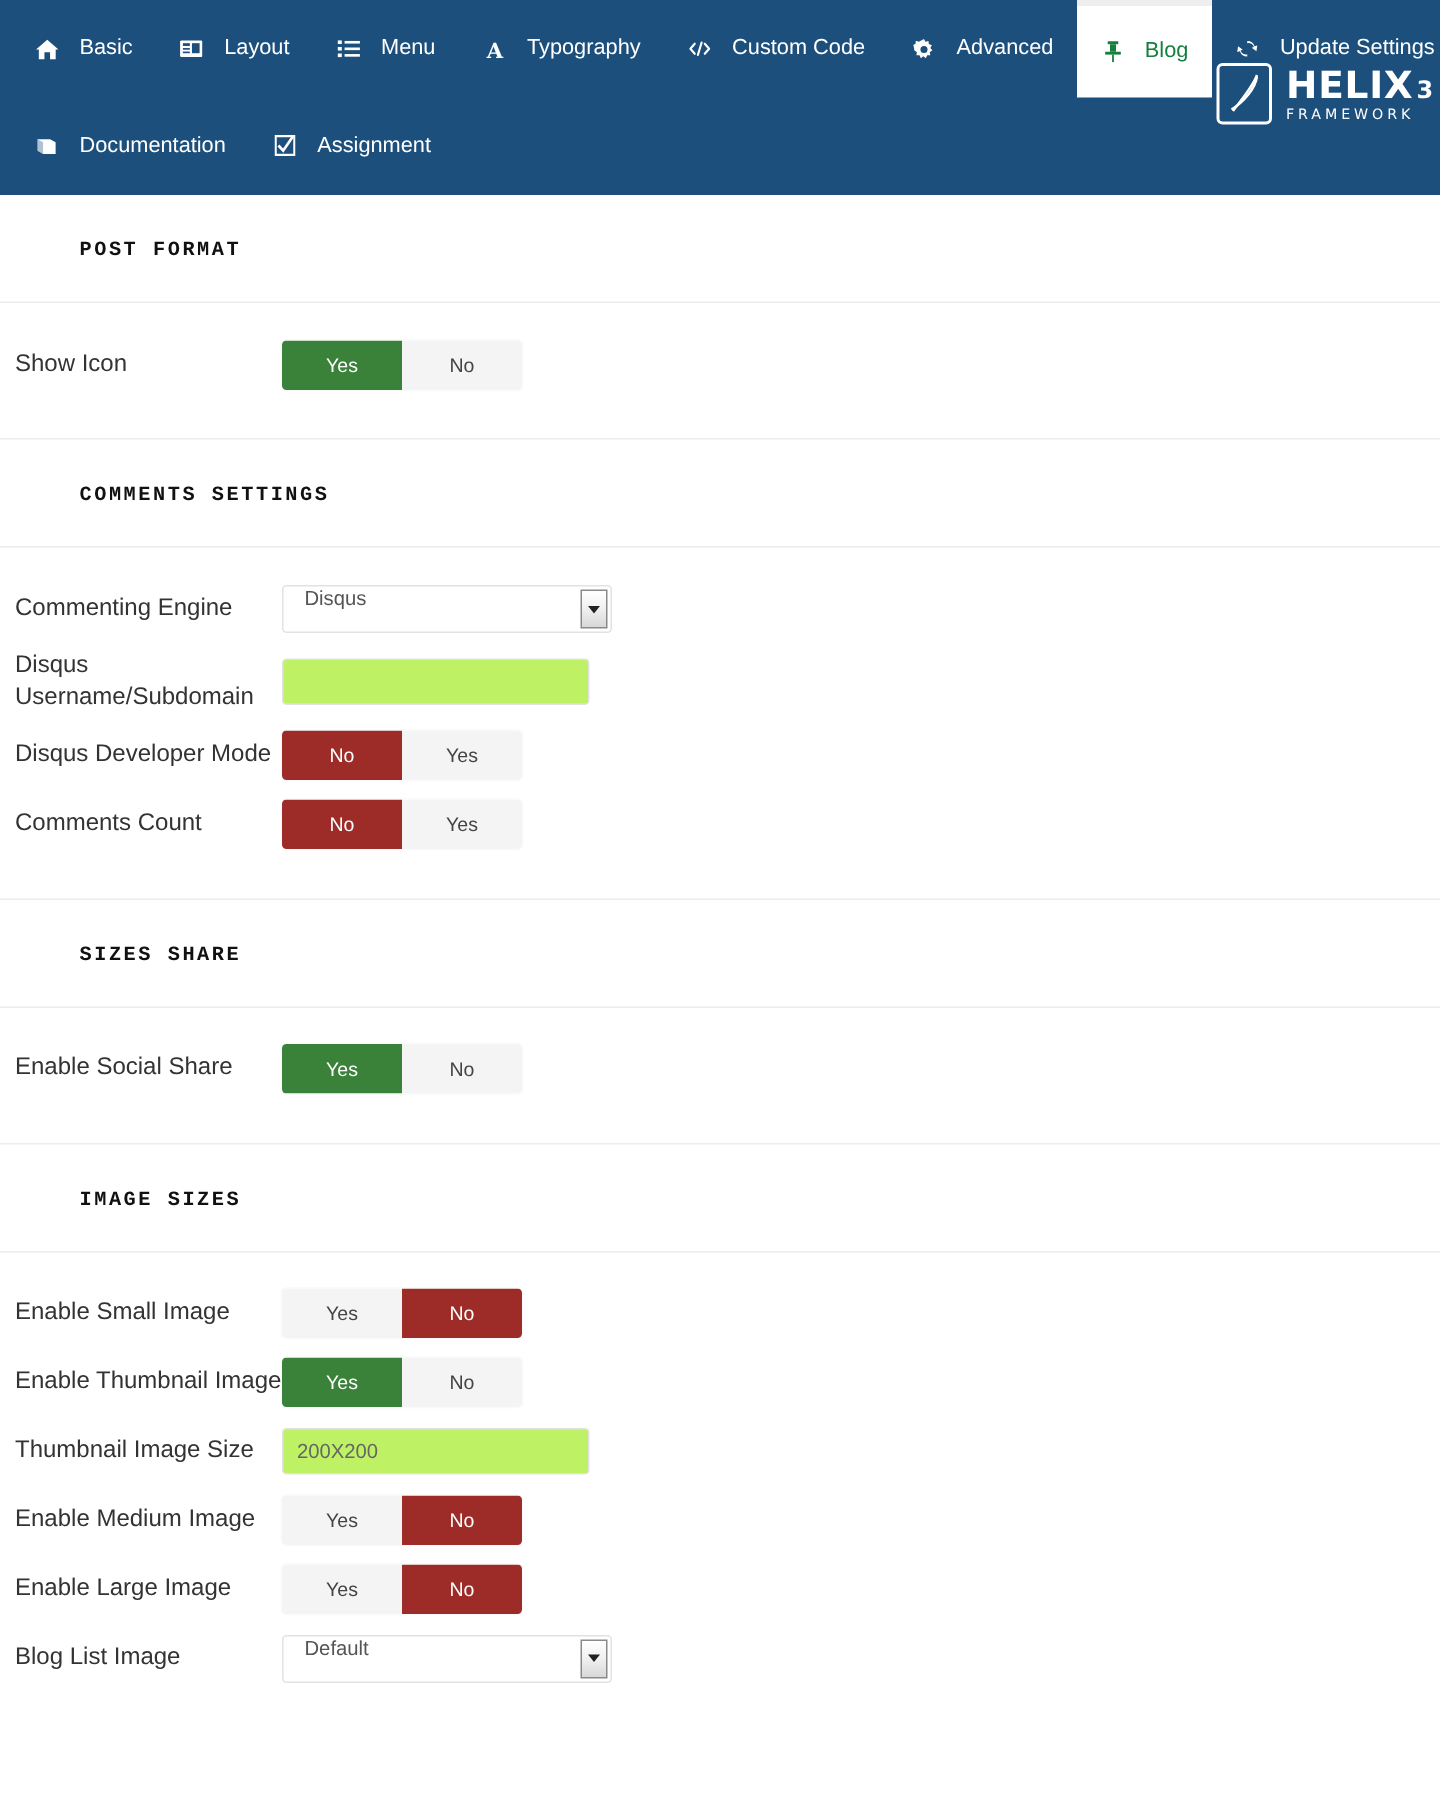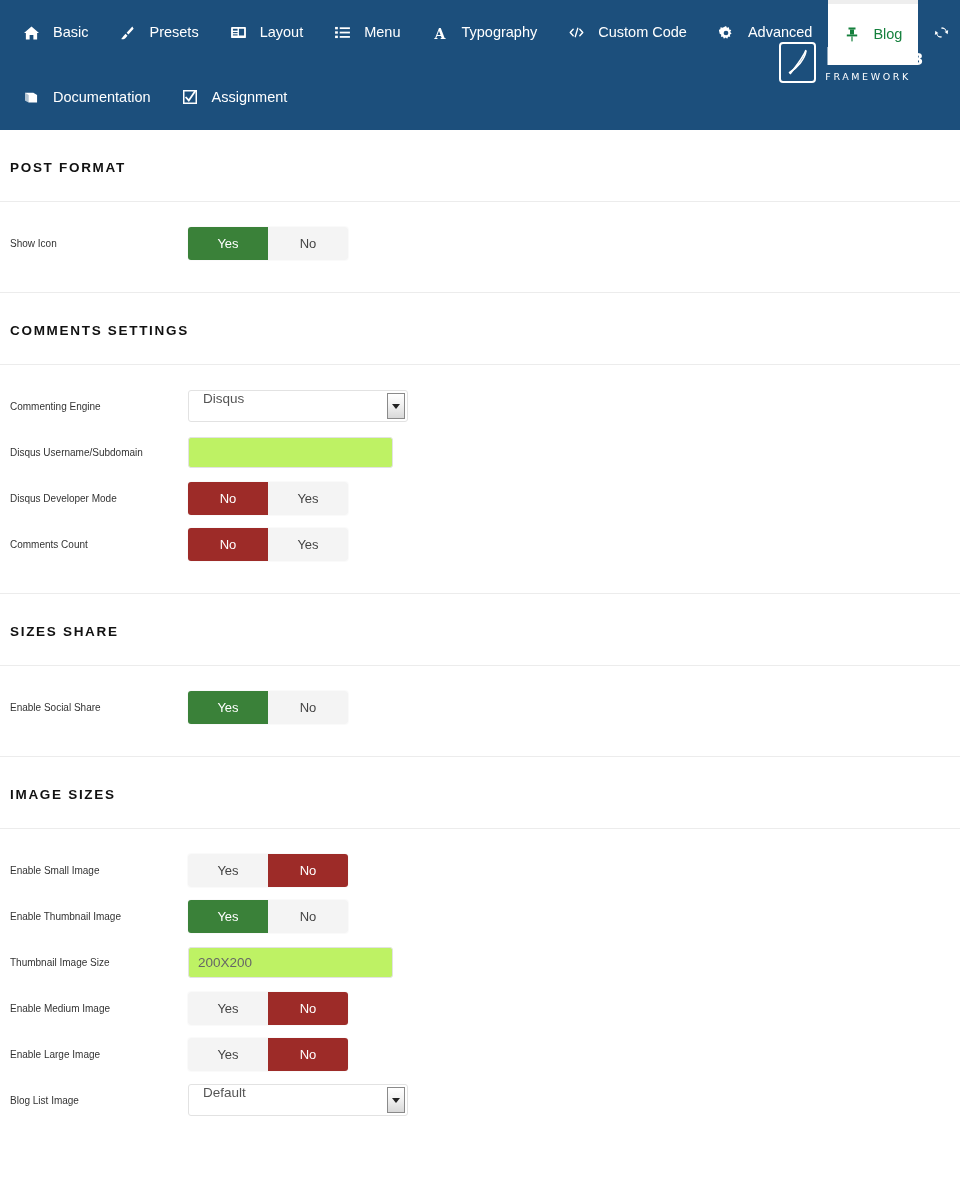--- a/index.html
+++ b/index.html
@@ -57,21 +57,21 @@
     justify-content: center;
     width: 15px;
     height: 15px;
     flex: 0 0 auto;
   }
   .nav-ico svg { display: block; }
 
   
   .helix-logo {
     position: absolute;
-    right: 36px;
+    right: 4px;
     top: 42px;
     display: flex;
     align-items: center;
     gap: 9px;
   }
   .helix-mark {
     width: 37px;
     height: 41px;
     border: 2px solid #ffffff;
     border-radius: 4px;
@@ -106,35 +106,36 @@
     border-top: 1px solid #ececec;
     border-bottom: 1px solid #ececec;
     padding: 30px 10px 26px 10px;
   }
   .section-head:first-child { border-top: none; }
   .section-title {
     font-size: 13.5px;
     font-weight: bold;
     letter-spacing: 1.7px;
     color: #111111;
-    font-family: Liberation Sans, sans-serif;
+    font-family: Liberation Mono, monospace;
+    margin-left: 43px;
   }
 
   .fields { padding: 18px 0 26px 0; }
 
   .field-row {
     display: flex;
     align-items: center;
     min-height: 46px;
     padding: 5px 10px;
   }
   .field-label {
     width: 178px;
     flex: 0 0 178px;
-    font-size: 10px;
+    font-size: 16px;
     color: #333333;
     line-height: 1.3;
   }
   .field-control { flex: 1 1 auto; }
 
   
   .toggle {
     display: inline-flex;
     border-radius: 3px;
     overflow: hidden;
@@ -219,28 +220,20 @@
       <div class="nav-item">
         <span class="nav-ico">
           <svg width="15" height="14" viewBox="0 0 16 14" fill="currentColor">
             <path d="M8 0 L0 7 h2 v7 h4 V9 h4 v5 h4 V7 h2 z"></path>
           </svg>
         </span>
         <span>Basic</span>
       </div>
       <div class="nav-item">
         <span class="nav-ico">
-          <svg width="15" height="14" viewBox="0 0 16 16" fill="currentColor">
-            <path d="M13.5 0.6 L7 7.6 l2 2 L15 3.2 z M5.8 8.8 L3.2 11.6 c-.8.9-1.2 2.2-2.4 3.2 1.9.8 4-.1 5-1.2 l2.2-2.6 z"></path>
-          </svg>
-        </span>
-        <span>Presets</span>
-      </div>
-      <div class="nav-item">
-        <span class="nav-ico">
           <svg width="15" height="13" viewBox="0 0 16 14" fill="currentColor">
             <rect x="0" y="1" width="16" height="12" rx="1"></rect>
             <rect x="2" y="3" width="5" height="2" fill="#1c4f7c"></rect>
             <rect x="2" y="6.5" width="5" height="1.2" fill="#1c4f7c"></rect>
             <rect x="2" y="9" width="5" height="1.2" fill="#1c4f7c"></rect>
             <rect x="8.5" y="3" width="5.5" height="7.2" fill="#1c4f7c"></rect>
           </svg>
         </span>
         <span>Layout</span>
       </div>

